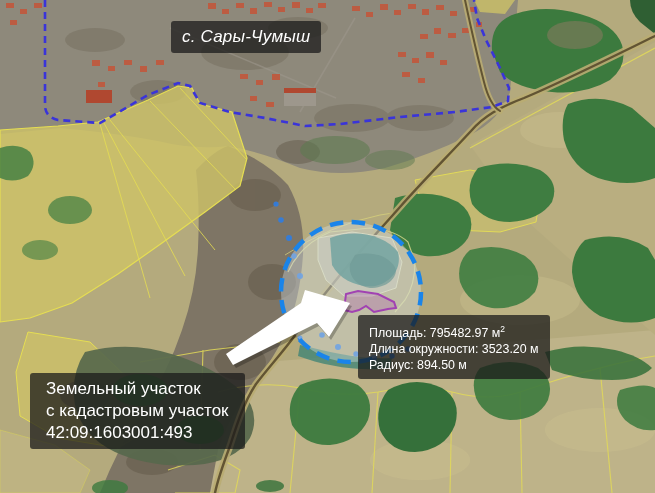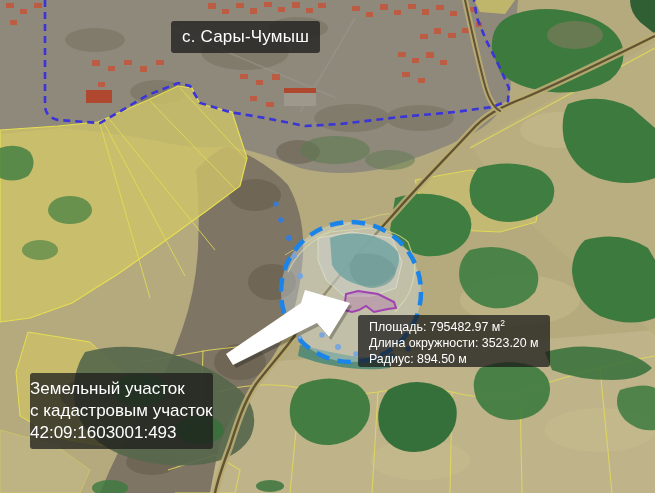--- a/index.html
+++ b/index.html
@@ -5,24 +5,24 @@
   html,body{margin:0;padding:0;background:#222;}
   .screen{
     position:relative;width:655px;height:493px;overflow:hidden;
     font-family:"Liberation Sans",sans-serif;background:#b4aa7d;
   }
   .screen svg{position:absolute;left:0;top:0;display:block;}
   .map-label{
     position:absolute;background:rgba(25,25,25,0.74);color:#fff;
     border-radius:3px;z-index:5;
   }
-  .village-label{left:171px;top:21px;font-size:17px;padding:6px 11px;letter-spacing:.2px;white-space:nowrap;}
-  .info-box{left:358px;top:315px;font-size:12.4px;line-height:16px;padding:0 11px;white-space:nowrap;}
+  .village-label{left:171px;top:21px;font-size:17px;padding:6px 11px;letter-spacing:.2px;white-space:nowrap;font-style:italic;}
+  .info-box{left:358px;top:315px;font-size:12.4px;line-height:16px;padding:6px 11px;white-space:nowrap;}
   .info-box sup{font-size:8.5px;}
-  .cadastral-label{left:30px;top:373px;font-size:17px;line-height:22px;padding:5px 0;white-space:nowrap;}
+  .cadastral-label{left:30px;top:373px;font-size:17px;line-height:22px;padding:5px 16px;white-space:nowrap;}
 </style>
 </head>
 <body>
 
 <div class="screen">
 
   <svg width="655" height="493" viewBox="0 0 655 493">
 
     <g>
       <rect x="0" y="0" width="655" height="493" fill="#b4aa7d"></rect>

